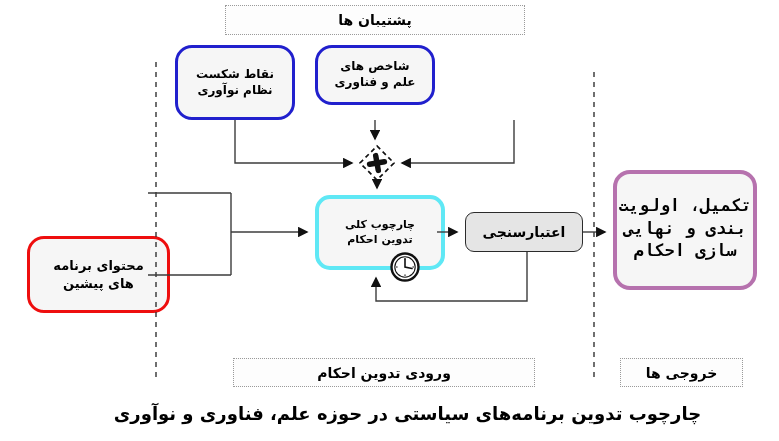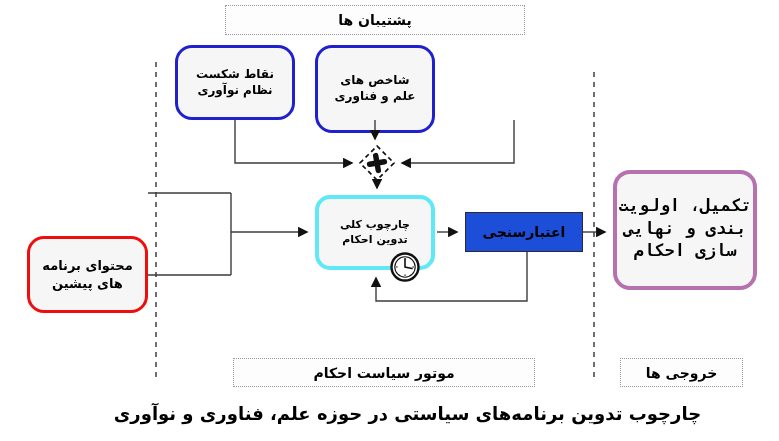--- a/index.html
+++ b/index.html
@@ -11,21 +11,21 @@
     position:absolute;display:flex;align-items:center;justify-content:center;
     text-align:center;direction:rtl;white-space:pre-line;
     font-weight:bold;color:#000;background:var(--boxfill);
     box-sizing:border-box;line-height:1.32;
   }
   .rounded{border-radius:17px;}
   .blue-box{border:3px solid var(--blue);font-size:12px;}
   .red-box{border:3px solid var(--red);font-size:13px;}
   .cyan-box{border:4px solid var(--cyan);font-size:11px;border-radius:15px;}
   .purple-box{border:4px solid var(--purple);font-size:17px;font-family:Liberation Mono, monospace;}
-  .plain-box{border:1.5px solid #2b2b2b;border-radius:0;font-size:14px;background:#1d4ed8;}
+  .plain-box{border:1.5px solid #2b2b2b;border-radius:9px;font-size:14px;background:#e5e5e5;}
   .zone-label{
     position:absolute;display:flex;align-items:center;justify-content:center;
     border:1.6px dotted #9a9a9a;background:#fdfdfd;direction:rtl;
     font-weight:bold;font-size:14px;color:#000;box-sizing:border-box;
   }
   #caption{
     position:absolute;left:0;right:0;top:403px;text-align:center;direction:rtl;
     font-weight:bold;font-size:18px;color:#000;
   }
   #wires{position:absolute;left:0;top:0;z-index:5;pointer-events:none;}
@@ -35,36 +35,36 @@
 <body>
 
 <div id="canvas">
 
   <div class="boxes">
 
     <div class="zone-label" style="left:225px;top:5px;width:300px;height:30px;">پشتیبان ها</div>
 
     <div class="box rounded blue-box" style="left:175px;top:45px;width:120px;height:75px;">نقاط شکست
 نظام نوآوری</div>
-    <div class="box rounded blue-box" style="left:315px;top:45px;width:120px;height:88px;">شاخص های
+    <div class="box rounded blue-box" style="left:315px;top:45px;width:120px;height:60px;">شاخص های
 علم و فناوری</div>
 
-    <div class="box rounded red-box" style="left:27px;top:236px;width:121px;height:77px;">محتوای برنامه
+    <div class="box rounded red-box" style="left:27px;top:236px;width:143px;height:77px;">محتوای برنامه
 های پیشین</div>
 
-    <div class="box cyan-box" style="left:315px;top:195px;width:120px;height:75px;">چارچوب کلی
+    <div class="box cyan-box" style="left:315px;top:195px;width:130px;height:75px;">چارچوب کلی
 تدوین احکام</div>
 
     <div class="box plain-box" style="left:465px;top:212px;width:118px;height:40px;">اعتبارسنجی</div>
 
     <div class="box rounded purple-box" style="left:613px;top:170px;width:144px;height:120px;">تکمیل، اولویت
 بندی و نهایی
 سازی احکام</div>
 
-    <div class="zone-label" style="left:233px;top:358px;width:302px;height:29px;">موتور سیاست احکام</div>
+    <div class="zone-label" style="left:233px;top:358px;width:302px;height:29px;">ورودی تدوین احکام</div>
     <div class="zone-label" style="left:620px;top:358px;width:123px;height:29px;">خروجی ها</div>
 
     <div id="caption">چارچوب تدوین برنامه‌های سیاستی در حوزه علم، فناوری و نوآوری</div>
   </div>
 
   <svg id="wires" width="779" height="441" viewBox="0 0 779 441">
     <defs>
       <marker id="arr" viewBox="0 0 10 10" refX="8.5" refY="5" markerWidth="7.5" markerHeight="7.5" orient="auto-start-reverse">
         <path d="M0,0 L10,5 L0,10 z" fill="#111"></path>
       </marker>

